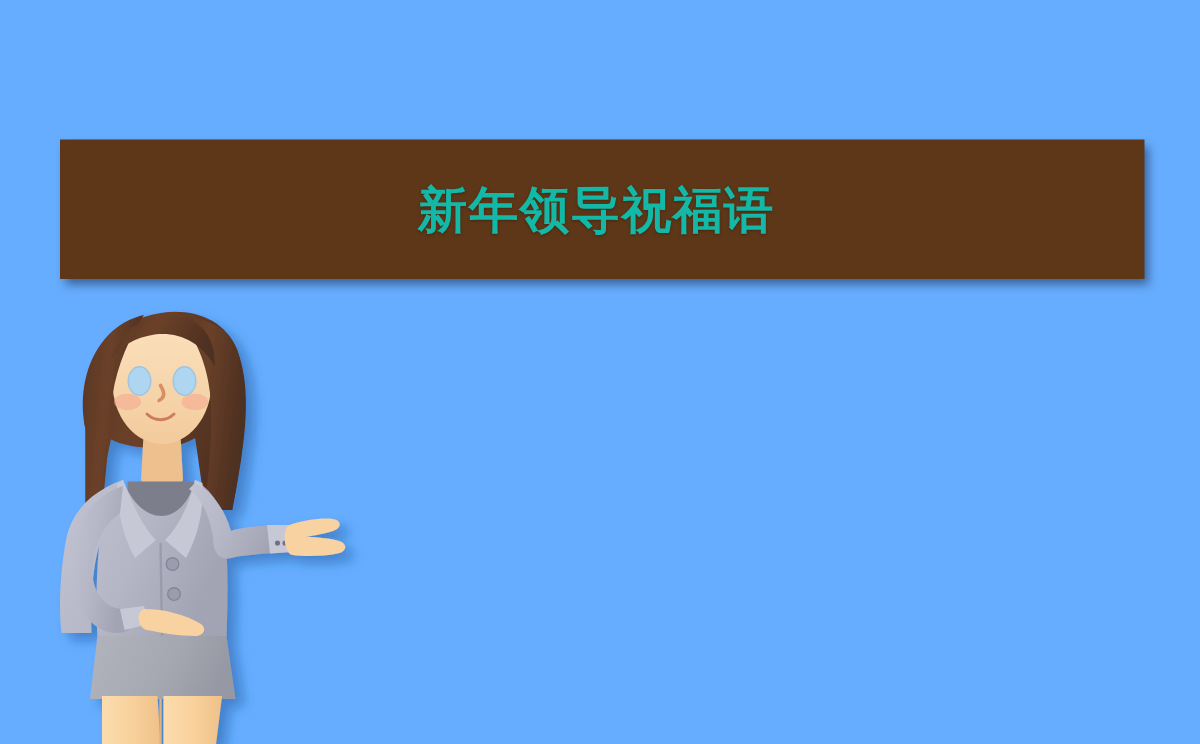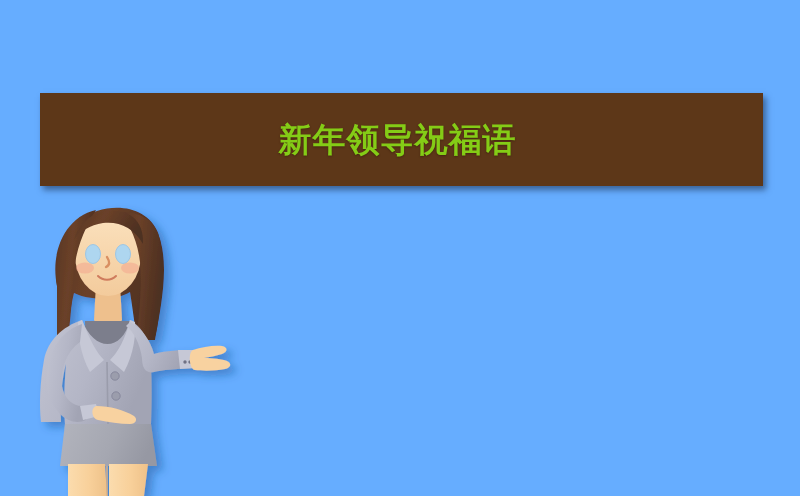--- a/index.html
+++ b/index.html
@@ -29,21 +29,21 @@
     height: 93px;
     background: #5d3718;
     box-shadow: 3px 4px 6px rgba(22, 40, 70, 0.55);
     display: flex;
     align-items: center;
     justify-content: center;
     box-sizing: border-box;
     padding-right: 8px;
   }
   #title-text {
-    color: #84cc16;
+    color: #14b8a6;
     font-size: 33px;
     font-weight: bold;
     letter-spacing: 1px;
     line-height: 1;
     white-space: nowrap;
     text-shadow: 0 1px 2px rgba(40, 20, 8, 0.45);
   }
 
   
   #character {

